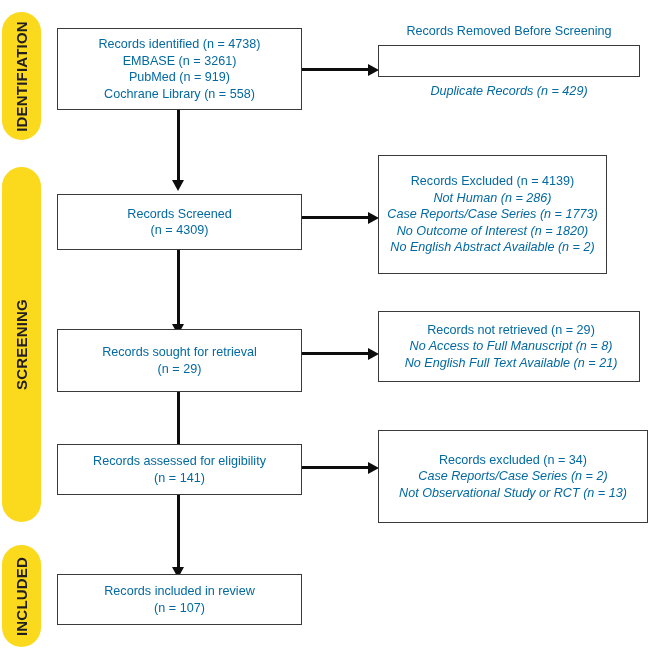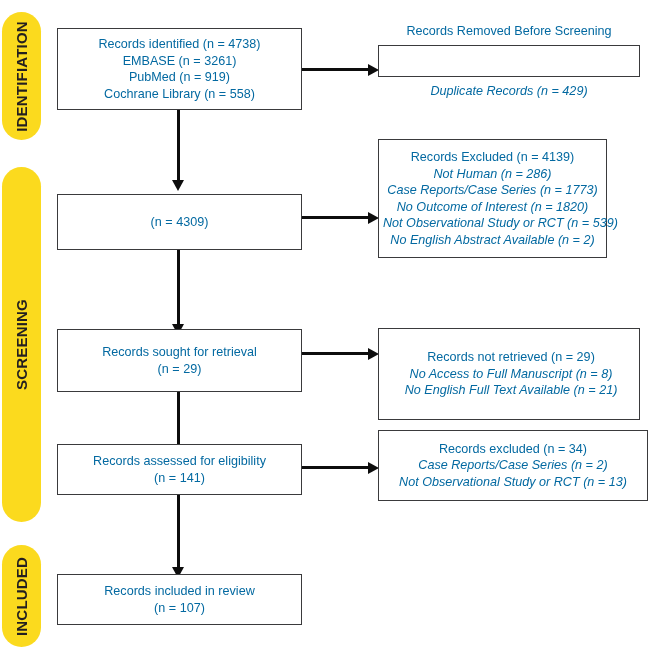--- a/index.html
+++ b/index.html
@@ -138,49 +138,49 @@
     <span class="line">PubMed (n = 919)</span>
     <span class="line">Cochrane Library (n = 558)</span>
   </div>
 
   <div class="flow-box" style="left:378px; top:45px; width:262px; height:32px;gap:44px;">
     <span class="line">Records Removed Before Screening</span>
     <span class="line italic">Duplicate Records (n = 429)</span>
   </div>
 
   <div class="flow-box" style="left:57px; top:194px; width:245px; height:56px;">
+    <span class="line">Records Screened</span>
     <span class="line">(n = 4309)</span>
   </div>
 
-  <div class="flow-box" style="left:378px; top:139px; width:229px; height:119px;">
+  <div class="flow-box" style="left:378px; top:155px; width:229px; height:119px;">
     <span class="line">Records Excluded (n = 4139)</span>
     <span class="line italic">Not Human (n =  286)</span>
     <span class="line italic">Case Reports/Case Series (n = 1773)</span>
     <span class="line italic">No Outcome of Interest (n = 1820)</span>
-    <span class="line italic">Not Observational Study or RCT (n = 539)</span>
     <span class="line italic">No English Abstract Available (n = 2)</span>
   </div>
 
   <div class="flow-box" style="left:57px; top:329px; width:245px; height:63px;align-items:flex-end;">
     <span class="line">Records sought for retrieval</span>
     <span class="line">(n = 29)</span>
   </div>
 
-  <div class="flow-box" style="left:378px; top:328px; width:262px; height:92px;padding-left:8px;">
+  <div class="flow-box" style="left:378px; top:311px; width:262px; height:71px;padding-left:8px;">
     <span class="line">Records not retrieved (n = 29)</span>
     <span class="line italic">No Access to Full Manuscript (n = 8)</span>
     <span class="line italic">No English Full Text Available (n = 21)</span>
   </div>
 
   <div class="flow-box" style="left:57px; top:444px; width:245px; height:51px;">
     <span class="line">Records assessed for eligibility</span>
     <span class="line">(n = 141)</span>
   </div>
 
-  <div class="flow-box" style="left:378px; top:430px; width:270px; height:71px;">
+  <div class="flow-box" style="left:378px; top:430px; width:270px; height:93px;">
     <span class="line">Records excluded (n = 34)</span>
     <span class="line italic">Case Reports/Case Series (n = 2)</span>
     <span class="line italic">Not Observational Study or RCT (n = 13)</span>
   </div>
 
   <div class="flow-box" style="left:57px; top:574px; width:245px; height:51px;">
     <span class="line">Records included in review</span>
     <span class="line">(n = 107)</span>
   </div>
 

